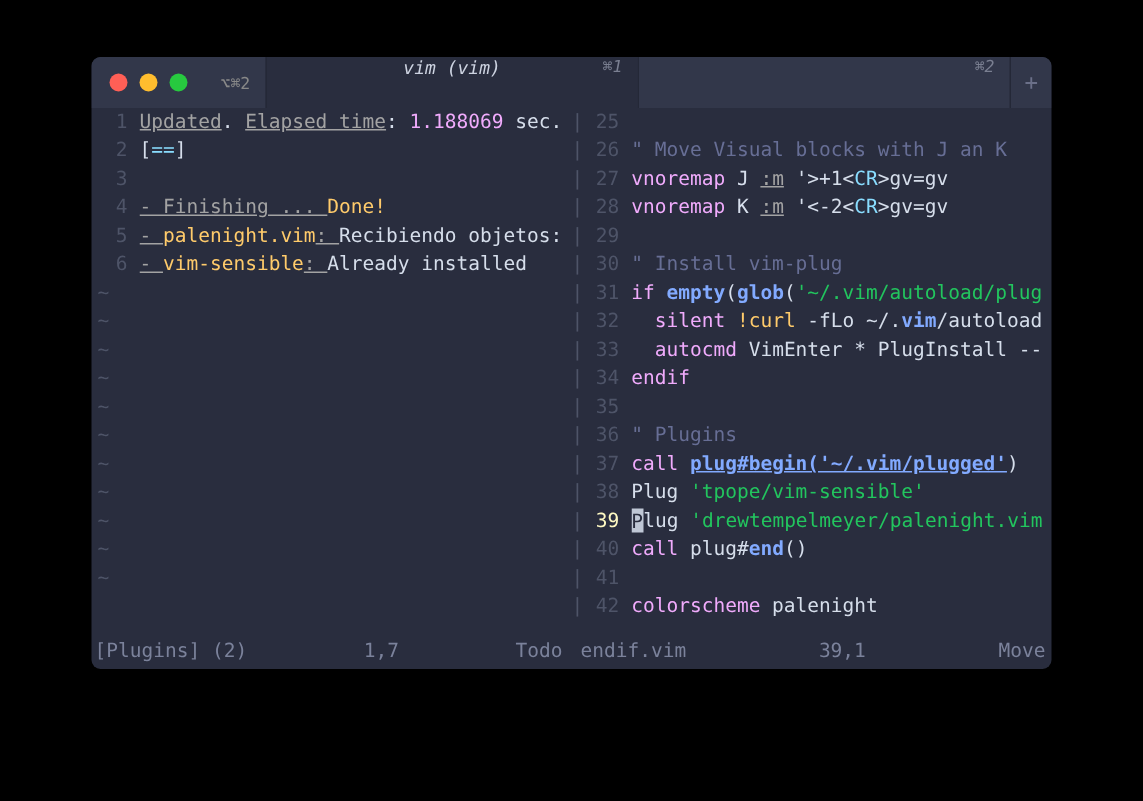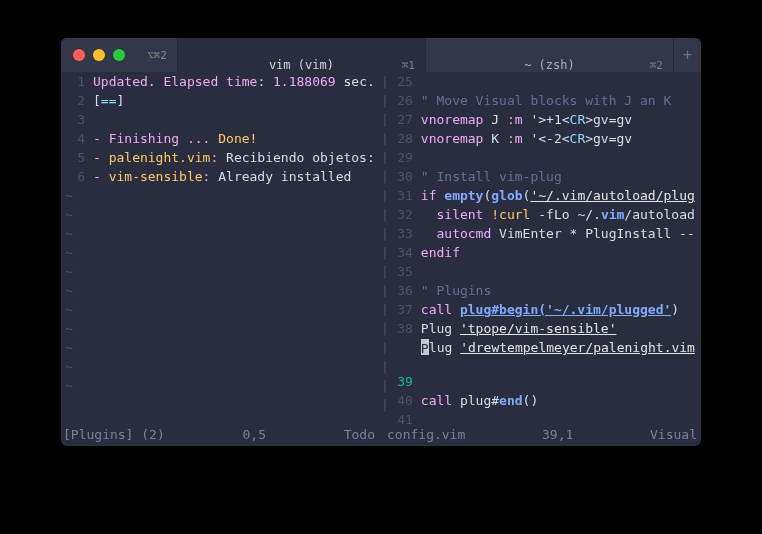--- a/index.html
+++ b/index.html
@@ -45,26 +45,27 @@
   position: relative;
 }
 .tab-slot .shortcut-left {
   color: #888;
   font-size: 11px;
   padding: 0 10px;
 }
 .tab {
   flex: 1;
   display: flex;
-  align-items: flex-end;
+  align-items: flex-start;
   justify-content: center;
   color: #a8aebf;
   font-size: 12px;
   position: relative;
   border-left: 1px solid #242837;
+  font-style: italic;
 }
 .tab.active {
   background: #292d3e;
   color: #cdd3e1;
 }
 .tab .label { flex: 1; text-align: center; }
 .tab .shortcut {
   position: absolute;
   right: 10px;
   color: #7a7f91;
@@ -105,33 +106,33 @@
   white-space: pre;
 }
 .row { display: flex; }
 .gutter {
   width: 32px;
   text-align: right;
   color: #4e5468;
   padding-right: 8px;
   flex-shrink: 0;
 }
-.gutter.near { color: #14b8a6; margin-top: 34px; }
+.gutter.near { color: #fef9c3; }
 .code { flex: 1; color: #a8aebf; overflow: hidden; }
 .tilde { color: #4e5468; padding-left: 4px; }
 
 
-.c-teal { color: #f0abfc; }
+.c-teal { color: #a3a3a3; text-decoration: underline; }
 .c-yellow { color: #ffcb6b; }
 .c-cyan { color: #89ddff; }
 .c-orange { color: #f0abfc; }
 .c-grey { color: #676e95; }
 .c-purple { color: #f0abfc; }
 .c-blue { color: #82aaff; font-weight: bold; }
-.c-green { color: #e5e5e5; text-decoration: underline; }
+.c-green { color: #22c55e; }
 .c-white { color: #d6deeb; }
 .c-link { color: #82aaff; text-decoration: underline; font-weight: bold; }
 
 .cursorblock {
   background: #bfc7d5;
   color: #292d3e;
   display: inline-block;
   width: 8px;
   height: 16px;
   vertical-align: text-bottom;
@@ -158,21 +159,20 @@
       <div class="dot green"></div>
     </div>
     <div class="tab-slot">
       <span class="shortcut-left">⌥⌘2</span>
     </div>
     <div class="tab active">
       <span class="label">vim (vim)</span>
       <span class="shortcut">⌘1</span>
     </div>
     <div class="tab">
-      <span class="label">~ (zsh)</span>
       <span class="shortcut">⌘2</span>
     </div>
     <div class="addtab">+</div>
   </div>
 
   <div class="content">
 
     <div class="pane left">
       <div class="lines" id="left-lines"><div class="row"><span class="gutter">1</span><span class="code"><span class="c-teal">Updated</span><span class="c-white">. </span><span class="c-teal">Elapsed time</span><span class="c-white">: </span><span class="c-orange">1.188069</span><span class="c-white"> sec.</span></span></div><div class="row"><span class="gutter">2</span><span class="code"><span class="c-white">[</span><span class="c-cyan">==</span><span class="c-white">]</span></span></div><div class="row"><span class="gutter">3</span><span class="code"></span></div><div class="row"><span class="gutter">4</span><span class="code"><span class="c-teal">- Finishing ... </span><span class="c-yellow">Done!</span></span></div><div class="row"><span class="gutter">5</span><span class="code"><span class="c-teal">- </span><span class="c-yellow">palenight.vim</span><span class="c-teal">: </span><span class="c-white">Recibiendo objetos:</span></span></div><div class="row"><span class="gutter">6</span><span class="code"><span class="c-teal">- </span><span class="c-yellow">vim-sensible</span><span class="c-teal">: </span><span class="c-white">Already installed</span></span></div><div class="row"><span class="tilde">~</span></div><div class="row"><span class="tilde">~</span></div><div class="row"><span class="tilde">~</span></div><div class="row"><span class="tilde">~</span></div><div class="row"><span class="tilde">~</span></div><div class="row"><span class="tilde">~</span></div><div class="row"><span class="tilde">~</span></div><div class="row"><span class="tilde">~</span></div><div class="row"><span class="tilde">~</span></div><div class="row"><span class="tilde">~</span></div><div class="row"><span class="tilde">~</span></div></div>
     </div>
@@ -200,26 +200,26 @@
 
     <div class="pane">
       <div class="lines" id="right-lines"><div class="row"><span class="gutter">25</span><span class="code"></span></div><div class="row"><span class="gutter">26</span><span class="code"><span class="c-grey">" Move Visual blocks with J an K</span></span></div><div class="row"><span class="gutter">27</span><span class="code"><span class="c-purple">vnoremap</span><span class="c-white"> J </span><span class="c-teal">:m</span><span class="c-white"> '&gt;+1&lt;</span><span class="c-cyan">CR</span><span class="c-white">&gt;gv=gv</span></span></div><div class="row"><span class="gutter">28</span><span class="code"><span class="c-purple">vnoremap</span><span class="c-white"> K </span><span class="c-teal">:m</span><span class="c-white"> '&lt;-2&lt;</span><span class="c-cyan">CR</span><span class="c-white">&gt;gv=gv</span></span></div><div class="row"><span class="gutter">29</span><span class="code"></span></div><div class="row"><span class="gutter">30</span><span class="code"><span class="c-grey">" Install vim-plug</span></span></div><div class="row"><span class="gutter">31</span><span class="code"><span class="c-purple">if</span><span class="c-white"> </span><span class="c-blue">empty</span><span class="c-white">(</span><span class="c-blue">glob</span><span class="c-white">(</span><span class="c-green">'~/.vim/autoload/plug</span></span></div><div class="row"><span class="gutter">32</span><span class="code"><span class="c-white">  </span><span class="c-purple">silent</span><span class="c-white"> </span><span class="c-yellow">!curl</span><span class="c-white"> -fLo ~/.</span><span class="c-blue">vim</span><span class="c-white">/autoload</span></span></div><div class="row"><span class="gutter">33</span><span class="code"><span class="c-white">  </span><span class="c-purple">autocmd</span><span class="c-white"> VimEnter * PlugInstall --</span></span></div><div class="row"><span class="gutter">34</span><span class="code"><span class="c-purple">endif</span></span></div><div class="row"><span class="gutter">35</span><span class="code"></span></div><div class="row"><span class="gutter">36</span><span class="code"><span class="c-grey">" Plugins</span></span></div><div class="row"><span class="gutter">37</span><span class="code"><span class="c-purple">call</span><span class="c-white"> </span><span class="c-link">plug#begin('~/.vim/plugged'</span><span class="c-white">)</span></span></div><div class="row"><span class="gutter">38</span><span class="code"><span class="c-white">Plug </span><span class="c-green">'tpope/vim-sensible'</span></span></div><div class="row"><span class="gutter near">39</span><span class="code"><span class="cursorblock">P</span><span class="c-white">lug </span><span class="c-green">'drewtempelmeyer/palenight.vim</span></span></div><div class="row"><span class="gutter">40</span><span class="code"><span class="c-purple">call</span><span class="c-white"> plug#</span><span class="c-blue">end</span><span class="c-white">()</span></span></div><div class="row"><span class="gutter">41</span><span class="code"></span></div><div class="row"><span class="gutter">42</span><span class="code"><span class="c-purple">colorscheme</span><span class="c-white"> palenight</span></span></div></div>
     </div>
   </div>
 
   <div class="statusbar">
     <div class="left-status">
       <span class="fname">[Plugins] (2)</span>
       <span class="grow"></span>
-      <span>0,5</span>
+      <span>1,7</span>
       <span class="grow"></span>
       <span style="padding-right:6px;">Todo</span>
     </div>
     <div class="right-status">
-      <span class="fname">config.vim</span>
+      <span class="fname">endif.vim</span>
       <span class="grow"></span>
       <span>39,1</span>
       <span class="grow"></span>
-      <span style="padding-right:4px;">Visual</span>
+      <span style="padding-right:4px;">Move</span>
     </div>
   </div>
 
 </div>
 
 </body></html>

